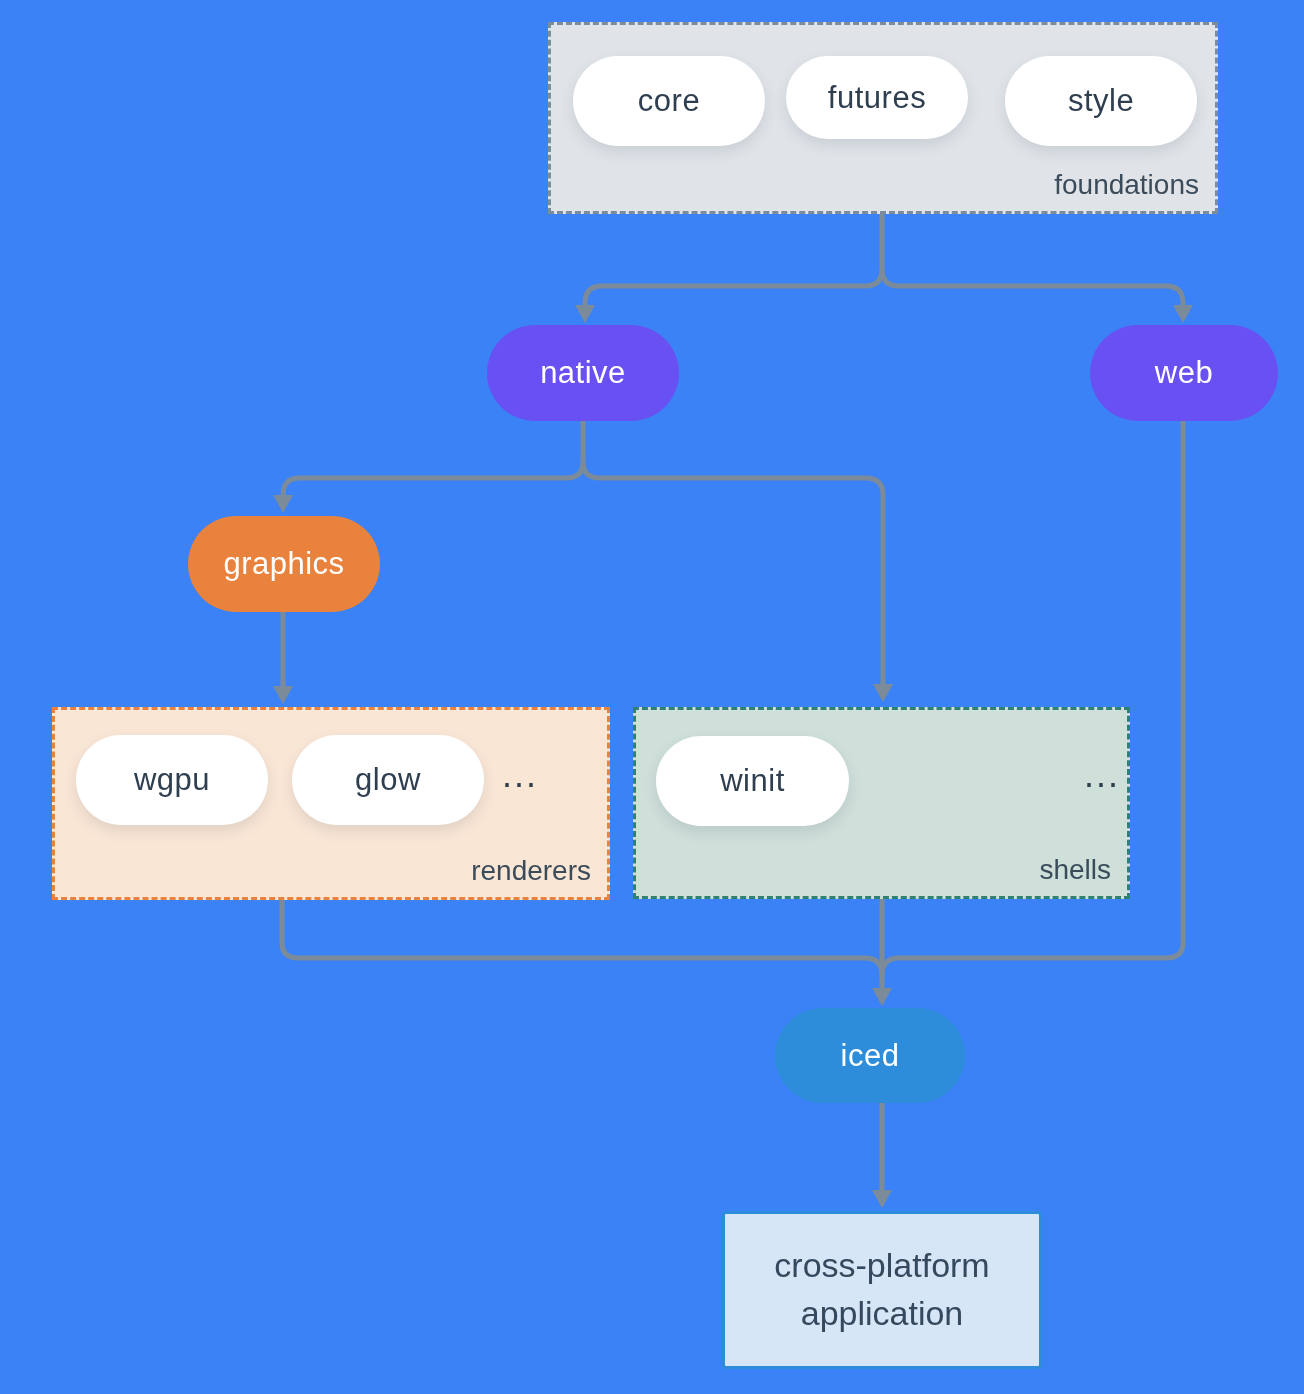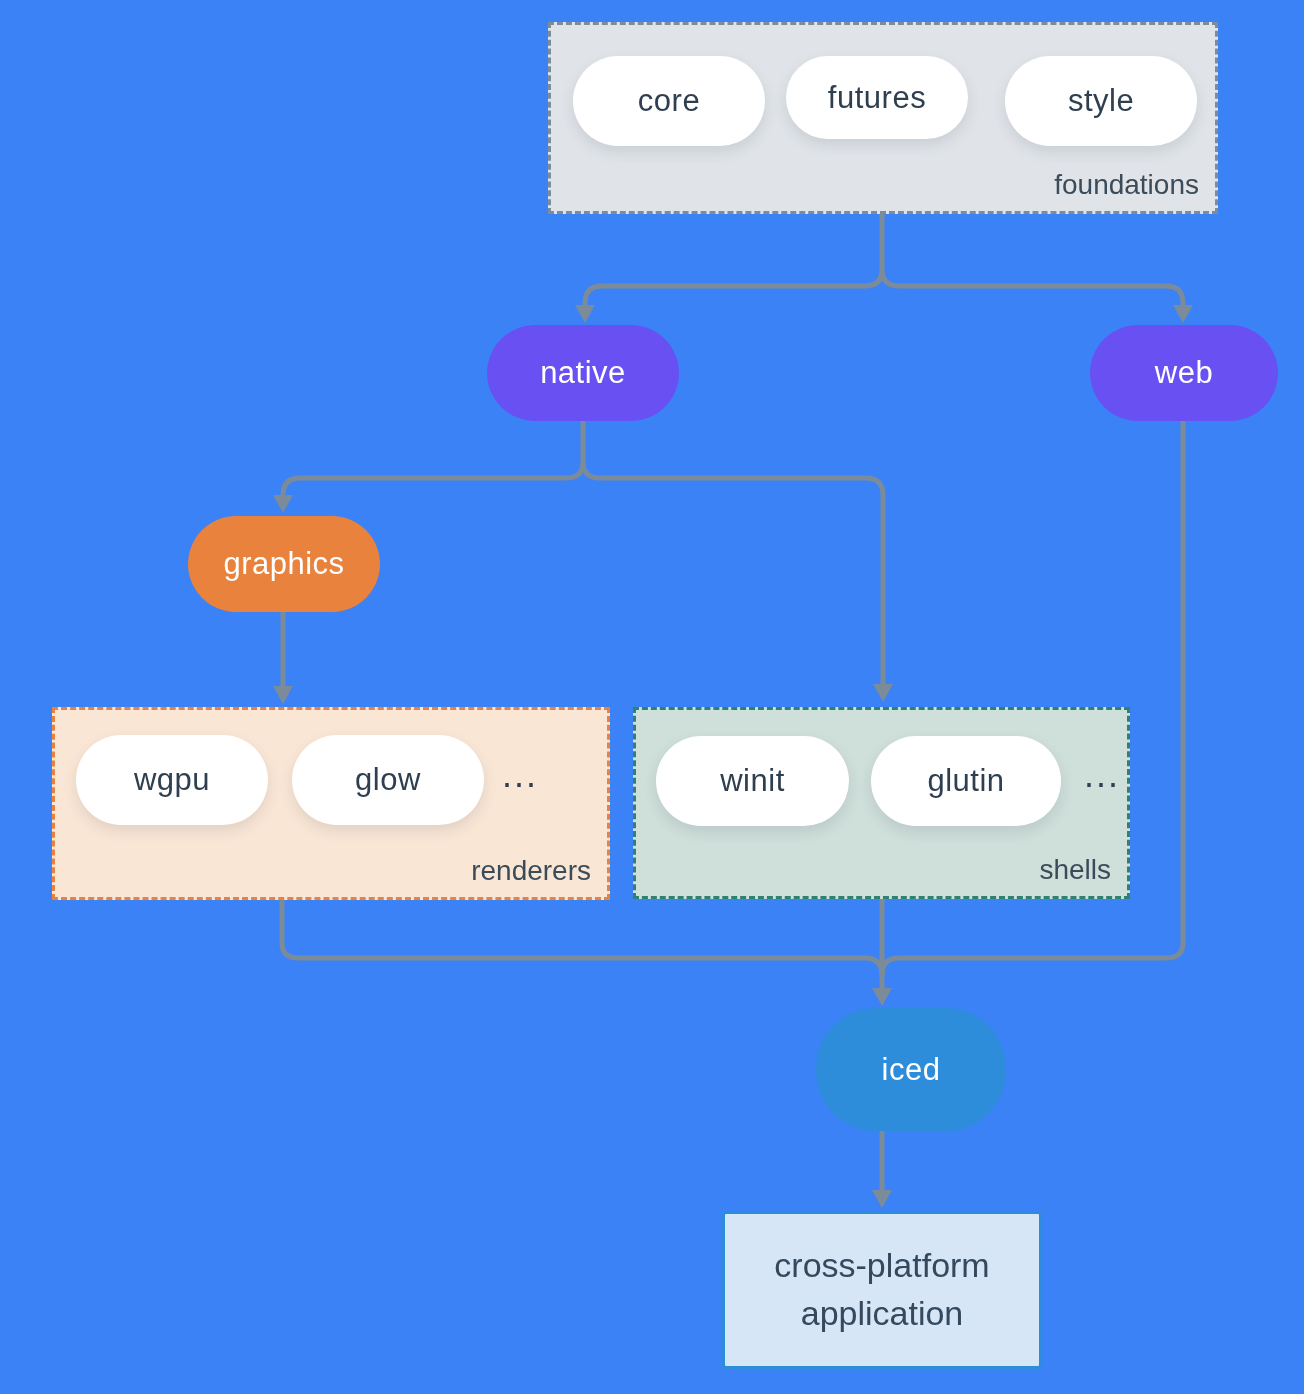--- a/index.html
+++ b/index.html
@@ -116,25 +116,24 @@
 
   <div class="group renderers" style="left:28px; top:707px; width:558px; height:193px;margin-left:24px;">
     <div class="pill white" style="left:21px; top:25px; width:192px; height:90px;">wgpu</div>
     <div class="pill white" style="left:237px; top:25px; width:192px; height:90px;">glow</div>
     <div class="ellipsis" style="left:447px; top:44px;">...</div>
     <div class="group-label">renderers</div>
   </div>
 
   <div class="group shells" style="left:633px; top:707px; width:497px; height:192px;">
     <div class="pill white" style="left:20px; top:26px; width:193px; height:90px;">winit</div>
-    <div class="pill white" style="left:235px; top:26px; width:190px; height:90px;">glutin</div>
     <div class="ellipsis" style="left:448px; top:44px;">...</div>
     <div class="group-label">shells</div>
   </div>
 
-  <div class="pill blue" style="left:816px; top:1008px; width:190px; height:123px;">iced</div>
+  <div class="pill blue" style="left:775px; top:1008px; width:190px; height:95px;">iced</div>
 
   <div class="app-box" style="left:722px; top:1211px; width:320px; height:158px;">
     <div>cross-platform</div>
     <div>application</div>
   </div>
 
 </div>
 
 </body></html>

